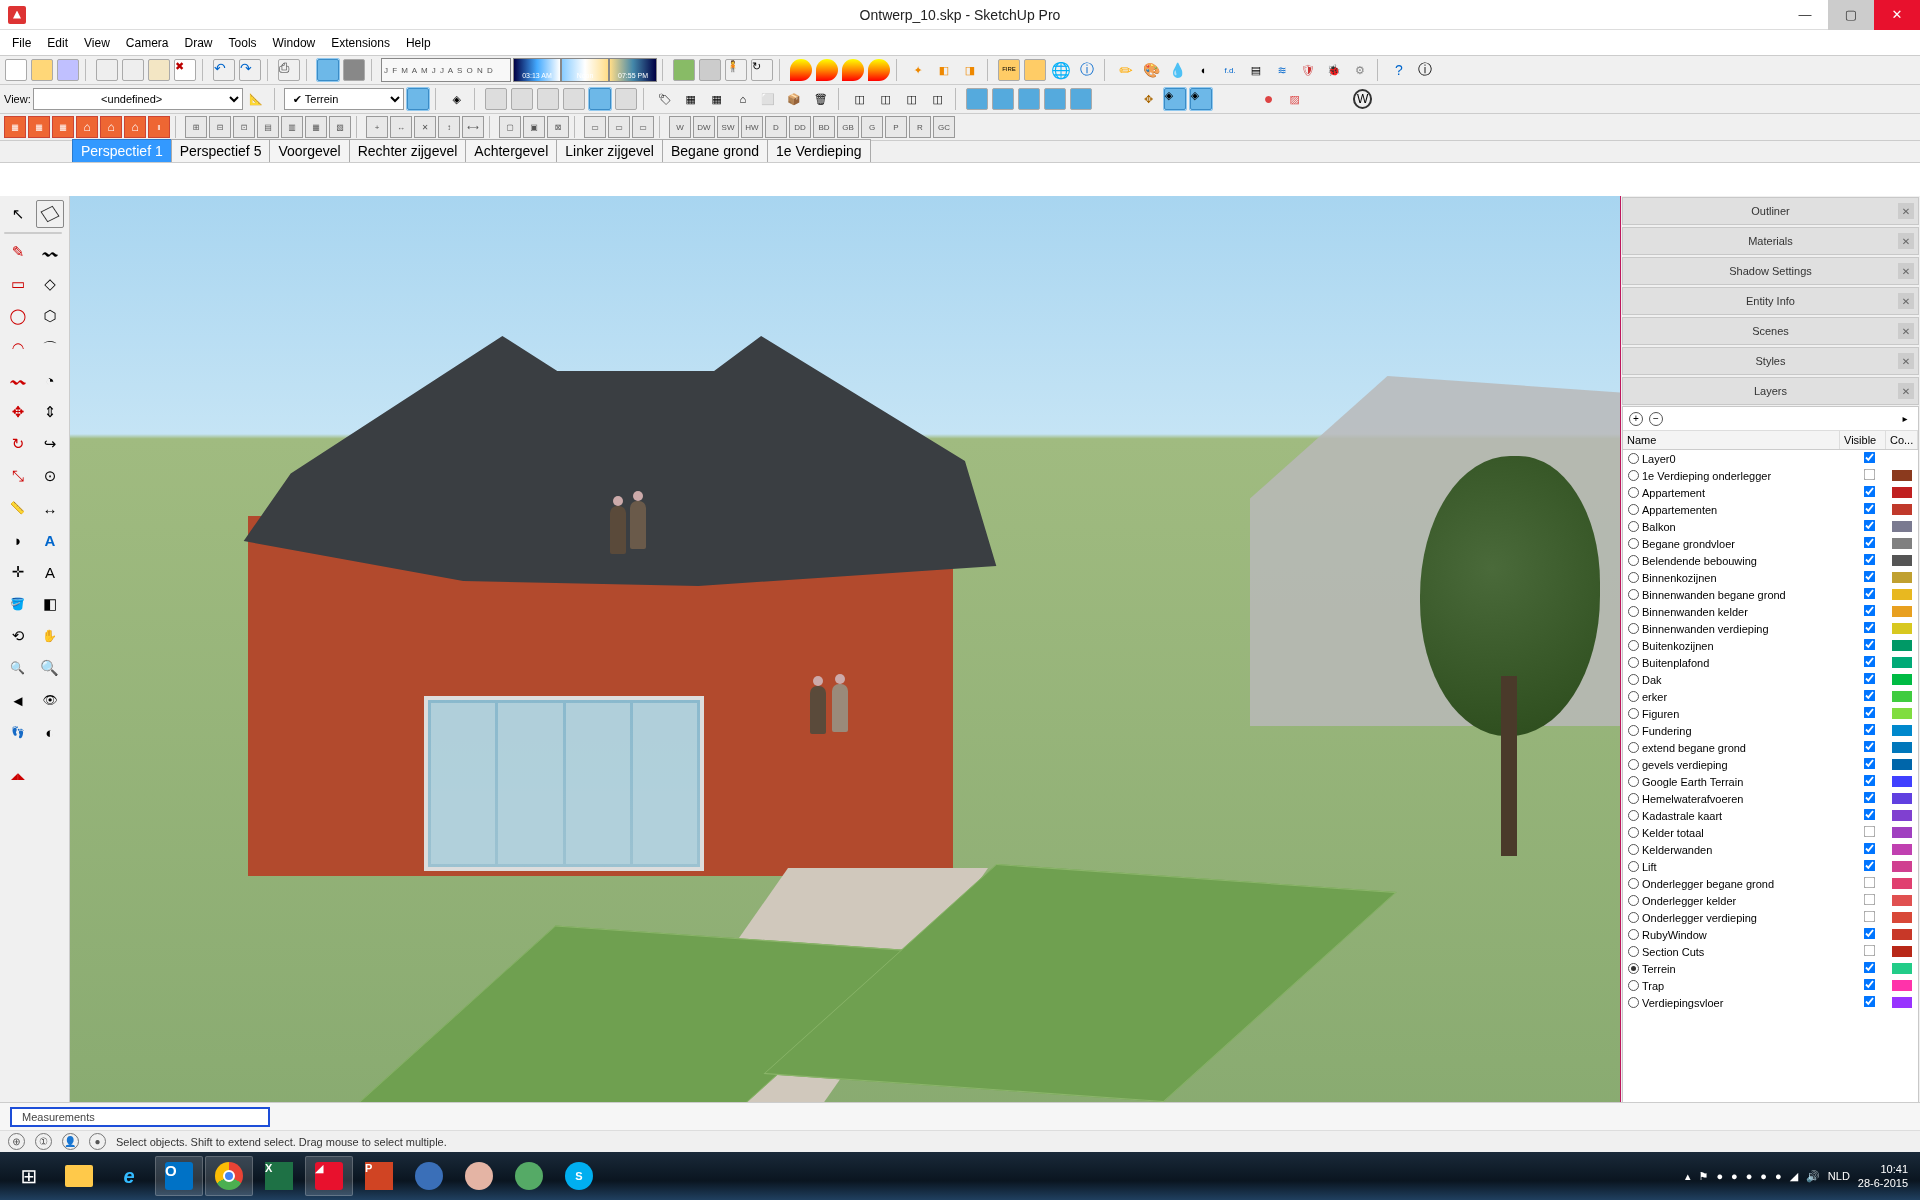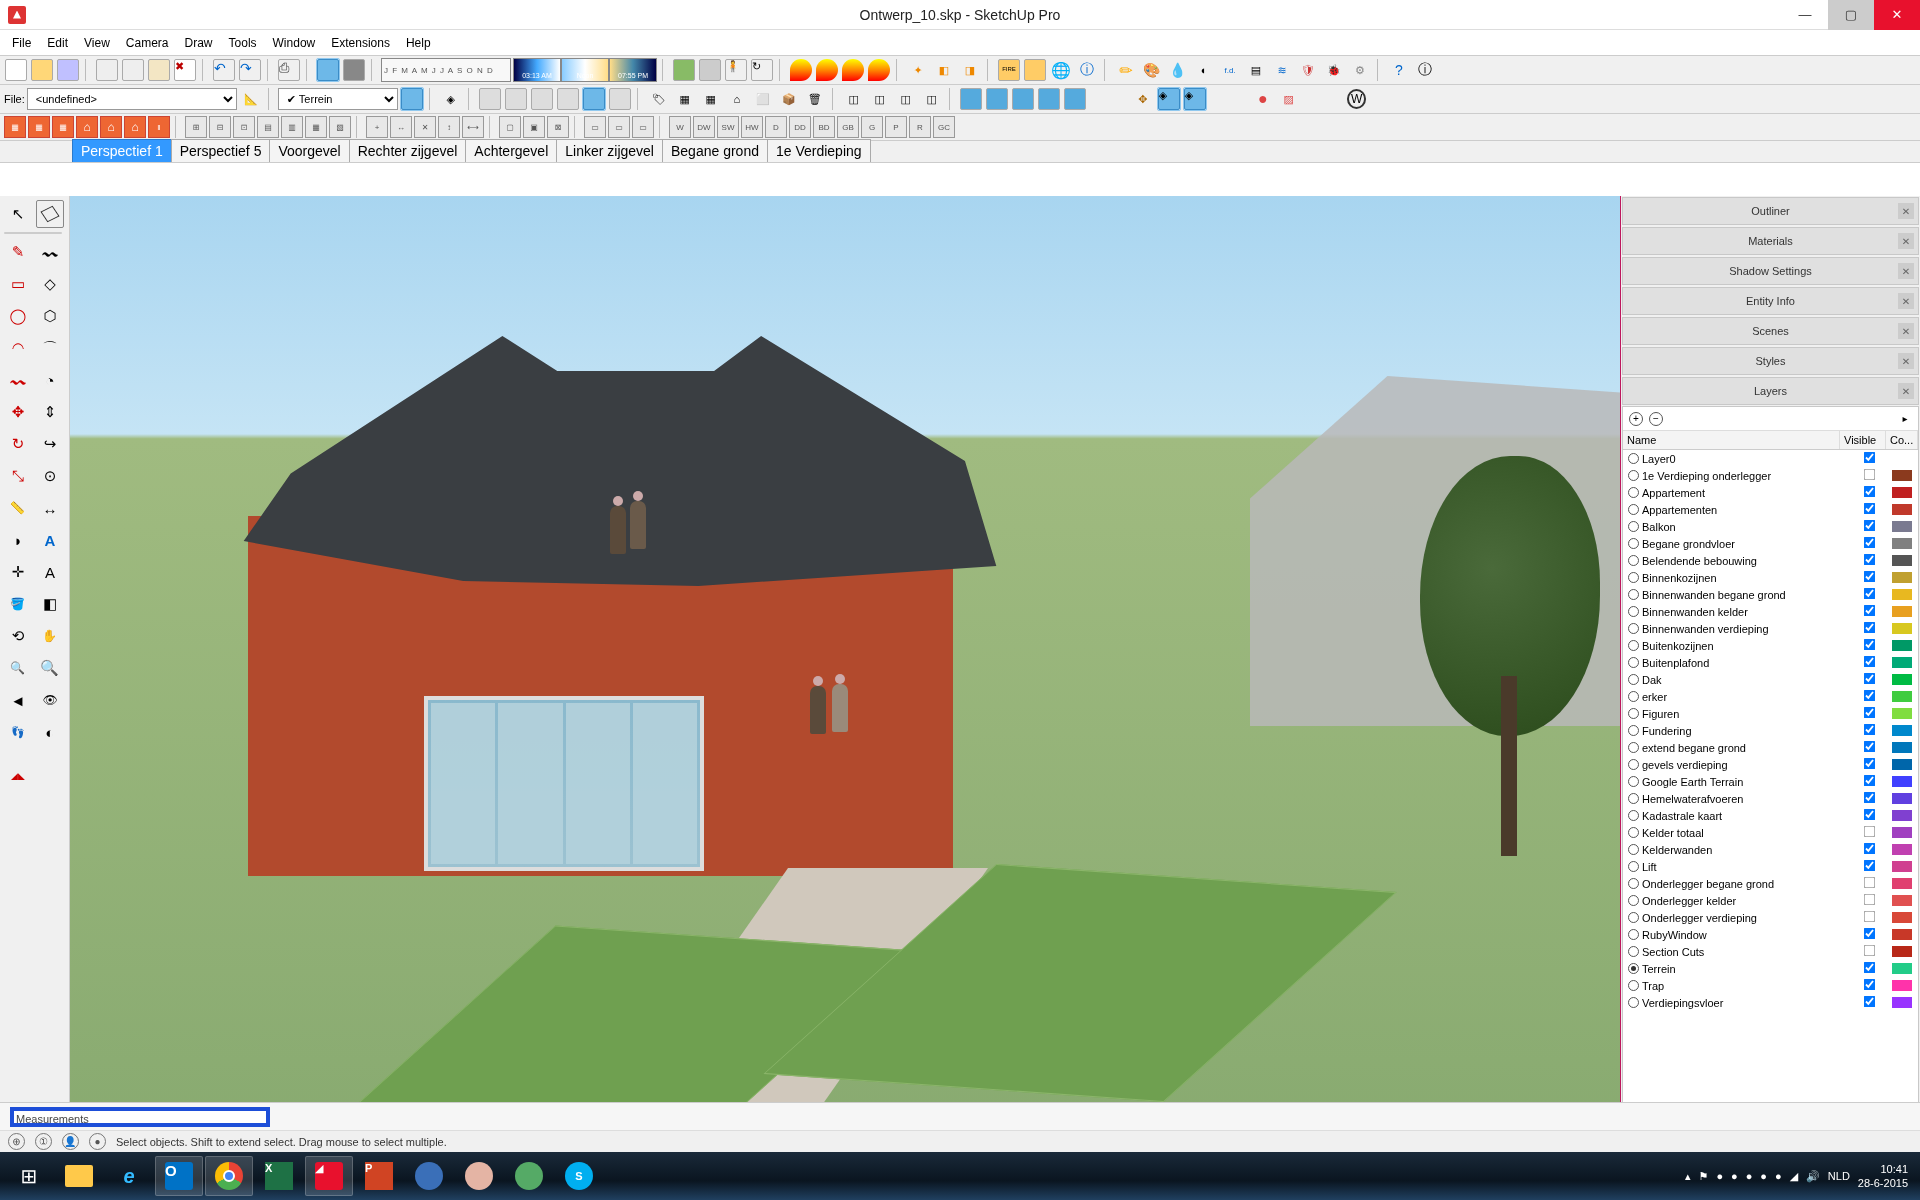--- a/index.html
+++ b/index.html
@@ -18,21 +18,21 @@
 
 .menubar { height:26px; background:#fff; display:flex; align-items:center; padding:0 4px; border-bottom:1px solid #ccc; }
 .menubar span { padding:4px 8px; font-size:12px; cursor:default; }
 
 
 .toolrow { background:#f0f0f0; border-bottom:1px solid #ccc; padding:2px 4px; display:flex; align-items:center; gap:2px; flex-wrap:nowrap; }
 .tool { width:24px; height:24px; background:#f0f0f0; border:1px solid transparent; display:flex; align-items:center; justify-content:center; border-radius:2px; }
 .tool.active { background:#cde6f9; border-color:#90c8ee; }
 .sep { width:5px; height:22px; border-left:1px solid #bbb; margin:0 3px; }
 .toolrow select, .toolrow input[type=text] { height:22px; font-size:11px; border:1px solid #999; background:#fff; padding:0 4px; }
-.type-combo { width:210px; }
+.type-combo { width:210px;text-align:center; }
 .layer-combo { width:120px; }
 .time-block { display:flex; gap:0; }
 .time-cell { width:48px; height:24px; background:linear-gradient(to right,#004,#4af,#fff); border:1px solid #888; font-size:7px; text-align:center; color:#fff; padding-top:13px; }
 .month-strip { height:24px; width:130px; background:#f8f8f8; border:1px solid #888; font-size:8px; letter-spacing:1px; padding:7px 2px 0; color:#555; }
 .icobox { width:22px; height:22px; border:1px solid #aaa; border-radius:2px; }
 .ico-doc { background:#fff; } .ico-open { background:#ffd778; } .ico-save { background:#c0c0ff; }
 .ico-cut { background:#eee; } .ico-copy { background:#eee; } .ico-paste { background:#f3e6c4; }
 .ico-del { background:#fff; position:relative;} .ico-del:after{content:"✖";color:#b00;font-size:11px;}
 .ico-undo:after{content:"↶";color:#06c;font-size:14px;} .ico-redo:after{content:"↷";color:#06c;font-size:14px;}
 .ico-print:after{content:"⎙";color:#333;font-size:13px;}
@@ -111,21 +111,21 @@
 .layer-row .radio.on:after{content:"";width:5px;height:5px;background:#333;border-radius:50%;}
 .layer-row .lname { flex:1; white-space:nowrap; overflow:hidden; }
 .layer-row .vis { width:46px; text-align:center;}
 .layer-row .vis input { transform:scale(0.9);}
 .layer-row .swatch { width:20px; height:11px; margin-right:4px;}
 .layers-scroll { height:16px; background:#f0f0f0; border-top:1px solid #ccc; display:flex; justify-content:space-between; padding:0 4px; font-size:10px; color:#555;}
 
 
 .botarea { position:absolute; left:0; right:0; bottom:48px; }
 .meas-row { height:28px; background:#f6f6f6; border-top:1px solid #ccc; display:flex; align-items:center; padding:0 10px; color:#444;}
-.meas-box { width:260px; background:#fff; border:4px solid #1d4ed8; height:20px; margin-right:12px; padding:2px 2px;}
+.meas-box { width:260px; background:#fff; border:2px solid #1d4ed8; height:20px; margin-right:12px; padding:2px 10px;}
 .hint-row { height:22px; background:#f0f0f0; border-top:1px solid #ddd; display:flex; align-items:center; gap:10px; padding:0 8px; color:#333;}
 .hicon { width:17px; height:17px; border-radius:50%; border:1px solid #777; display:flex;align-items:center;justify-content:center;font-size:10px;color:#555;}
 
 
 .taskbar { position:absolute; left:0; right:0; bottom:0; height:48px; background:linear-gradient(to bottom,#1a2a3a,#0a1520 60%,#204060); display:flex; align-items:center; padding:0 4px;}
 .taskbar .tb { width:48px; height:40px; display:flex; align-items:center; justify-content:center; margin:0 1px; border-radius:2px;}
 .taskbar .tb.active { background:rgba(255,255,255,0.15); box-shadow:inset 0 0 0 1px rgba(255,255,255,0.2);}
 .tb-win:after{content:"⊞";color:#fff;font-size:20px;}
 .tb-folder{background:#ffc94a!important;width:28px;height:22px;border-radius:2px;}
 .tb-ie:after{content:"e";color:#3bf;font-size:20px;font-style:italic;font-weight:bold;}
@@ -296,21 +296,21 @@
   <div class="sep"></div>
   <div class="tool">
       <span style="color:#06c;font-size:14px">?</span>
     </div>
   <div class="tool">
       <span style="font-size:14px">ⓘ</span>
     </div>
 </div>
 
 <div class="toolrow">
-  <span>File:</span>
+  <span>View:</span>
   <select class="type-combo"><option>&lt;undefined&gt;</option></select>
   <div class="tool">
       <span>📐</span>
     </div>
   <div class="sep"></div>
   <select class="layer-combo"><option>✔ Terrein</option></select>
   <div class="tool active">
       <div class="icobox ico-blue"></div>
     </div>
   <div class="sep"></div>

